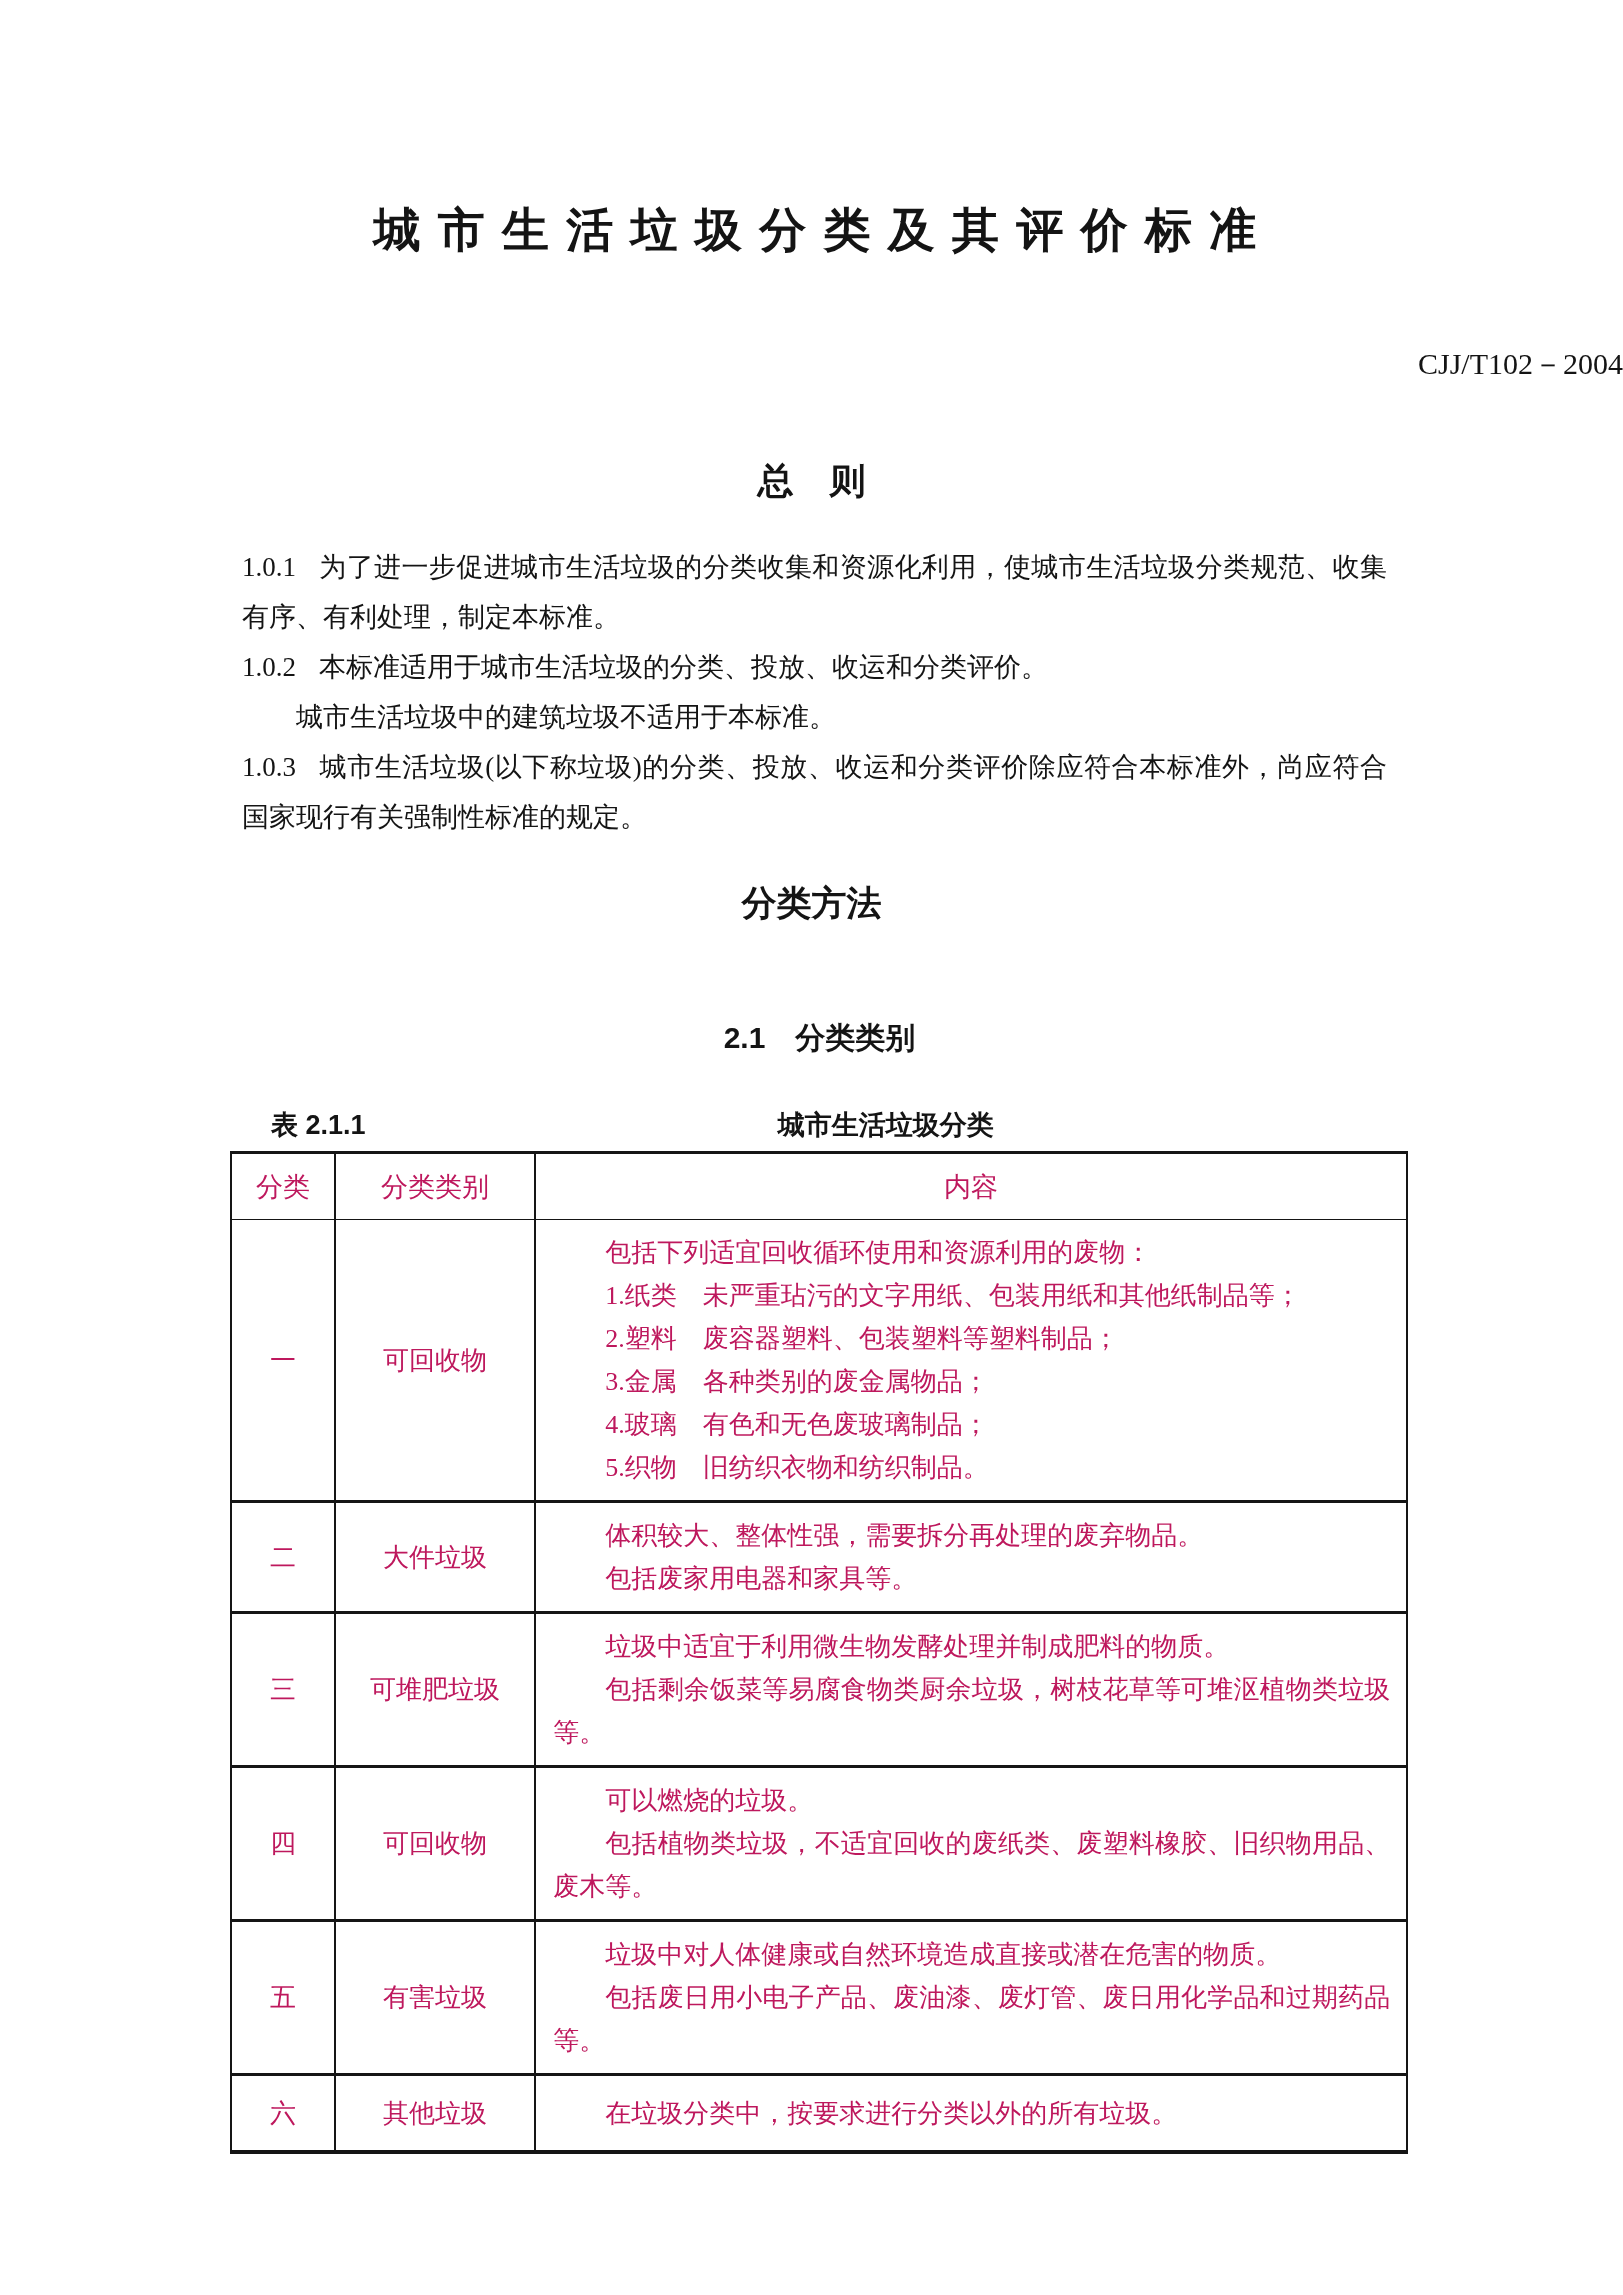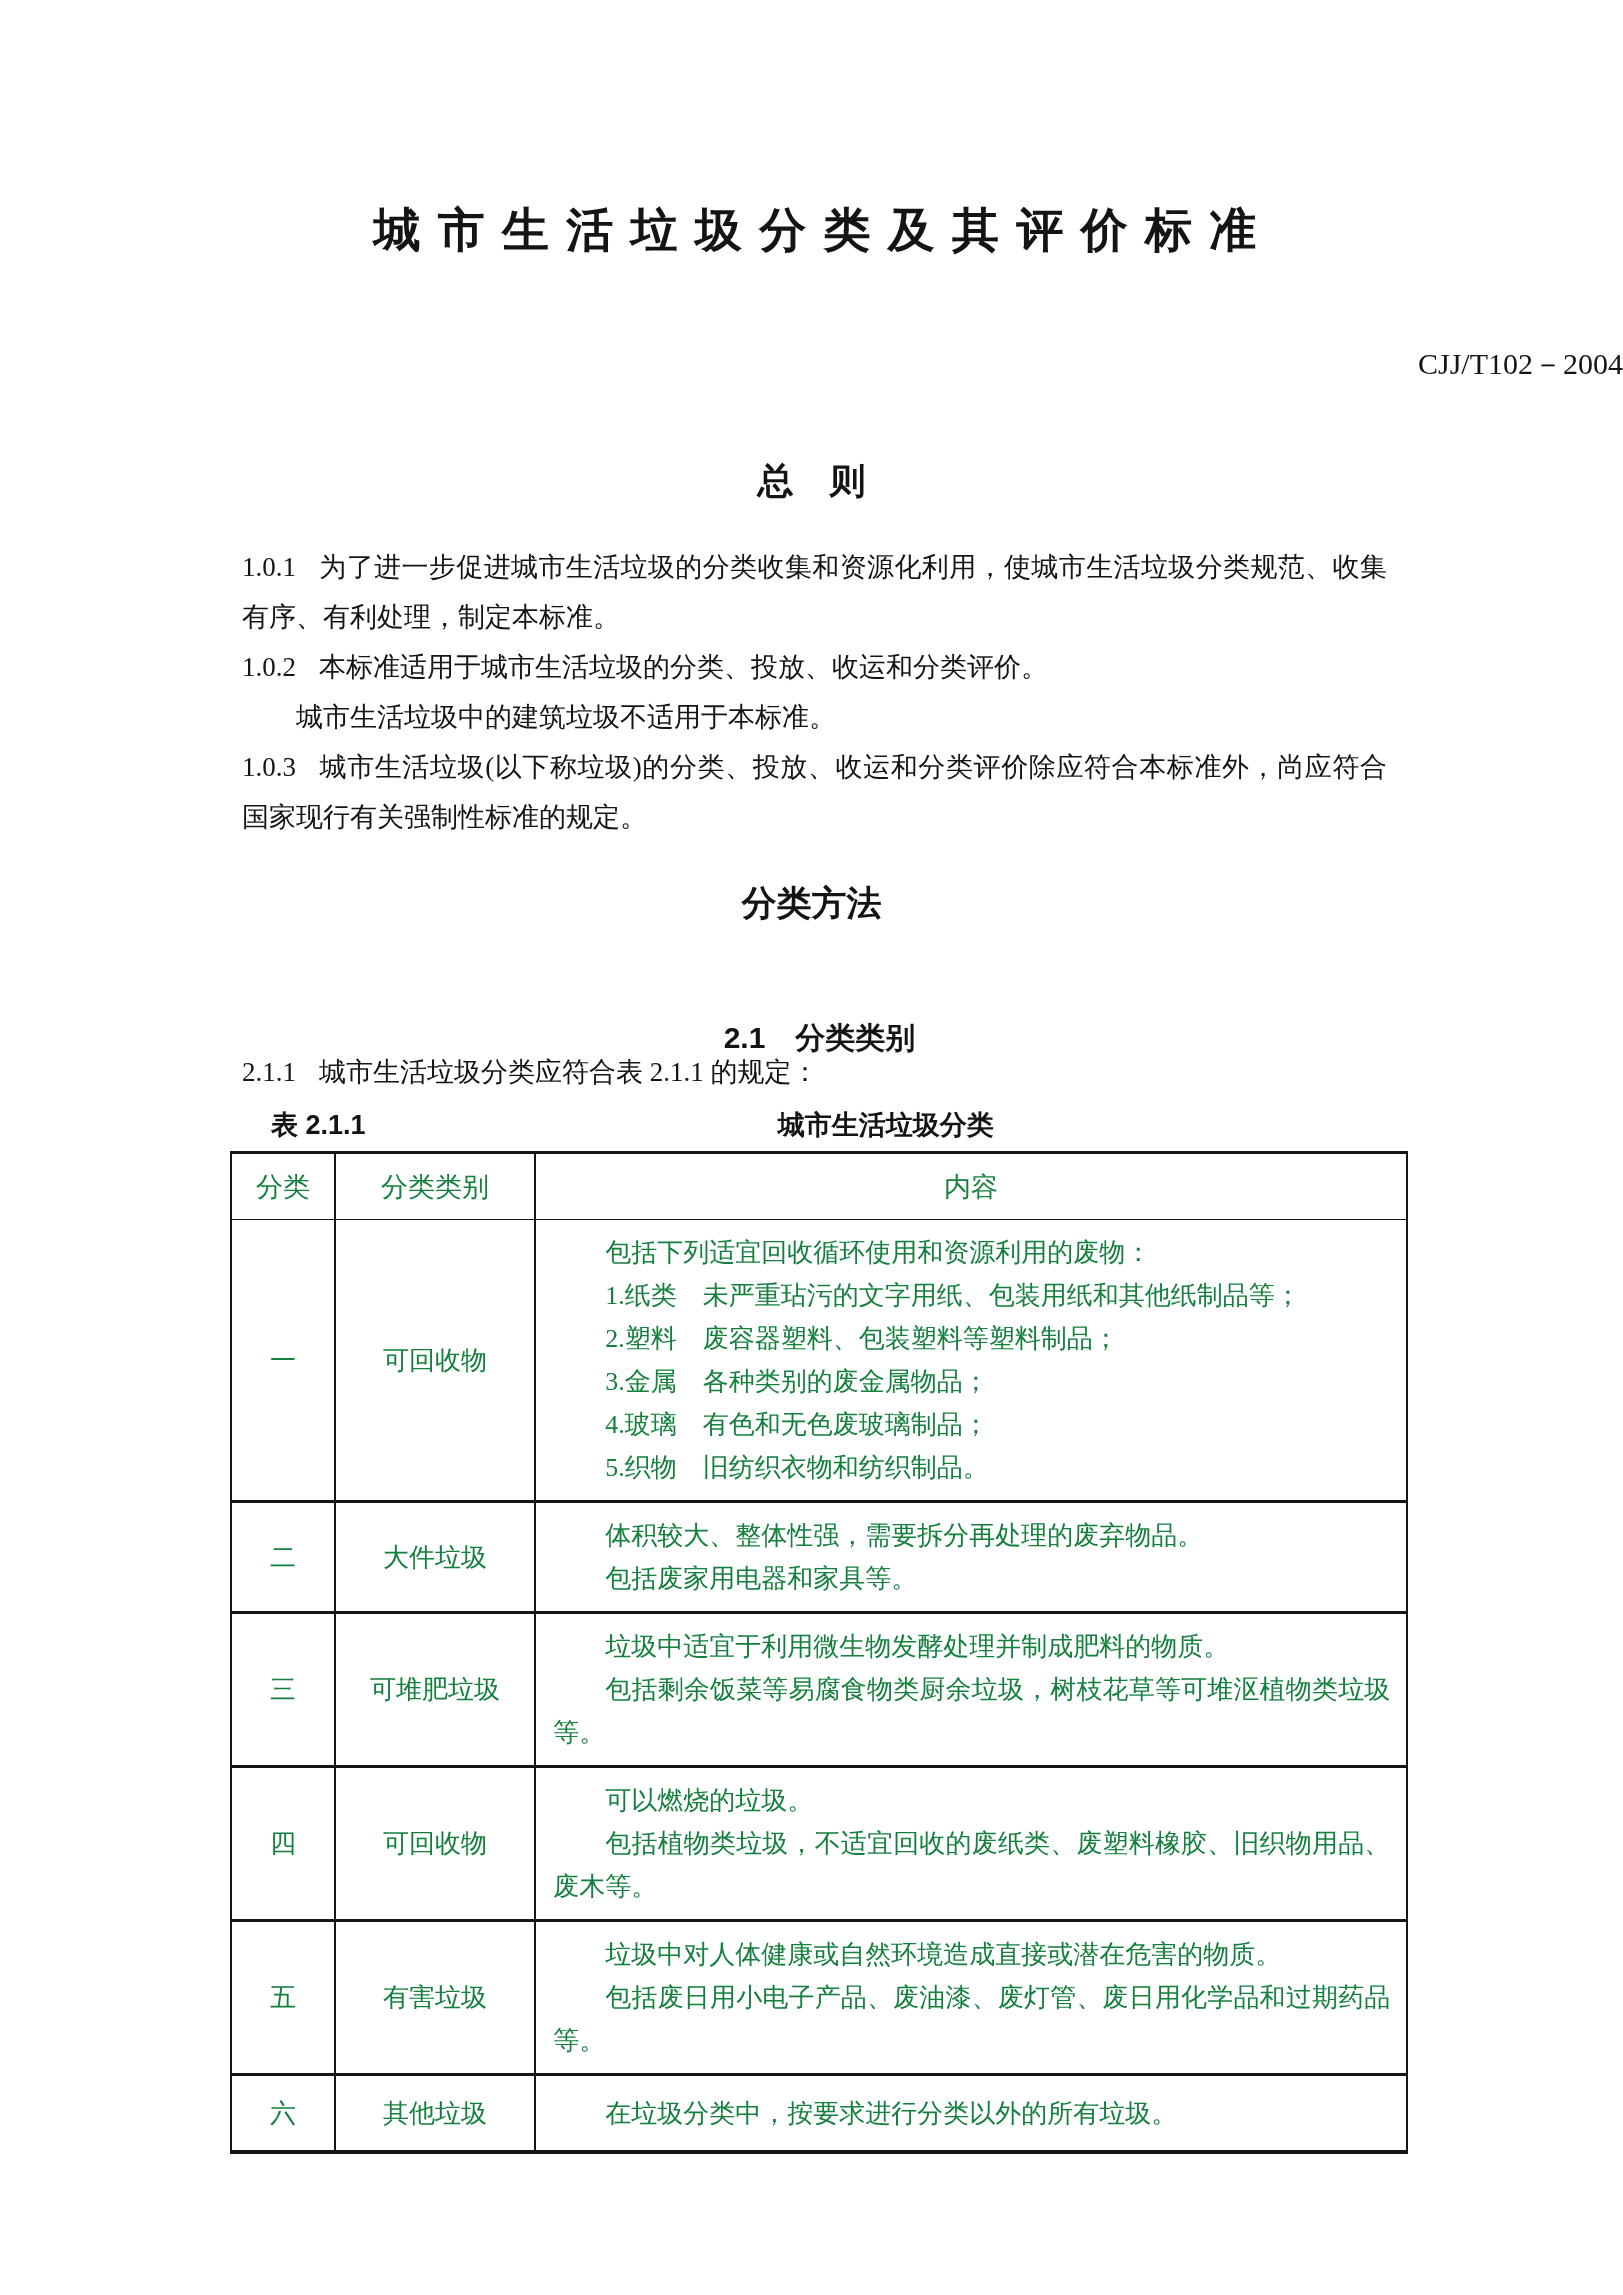--- a/index.html
+++ b/index.html
@@ -52,21 +52,21 @@
     position:absolute;top:1107px;left:230px;width:1176px;
     display:flex;align-items:center;
     font-family:"Liberation Sans","DejaVu Sans",sans-serif;
     font-size:27px;font-weight:bold;
   }
   .cap-label{padding-left:41px;}
   .cap-title{flex:1;text-align:center;}
   table.cls{
     position:absolute;top:1151px;left:230px;
     width:1176px;border-collapse:collapse;table-layout:fixed;
-    font-size:26px;color:#15803d;
+    font-size:26px;color:#be185d;
   }
   table.cls col.c1{width:104px;}
   table.cls col.c2{width:200px;}
   table.cls col.c3{width:872px;}
   table.cls th{
     border:2.4px solid #151515;border-top:3.9px solid #151515;border-bottom:1.6px solid #151515;
     font-weight:normal;height:63px;text-align:center;vertical-align:middle;
     font-size:27px;
   }
   table.cls td{
@@ -96,21 +96,20 @@
     <p><span class="clause-num">1.0.1</span><span>为了进一步促进城市生活垃圾的分类收集和资源化利用，使城市生活垃圾分类规范、收集有序、有利处理，制定本标准。</span></p>
     <p><span class="clause-num">1.0.2</span><span>本标准适用于城市生活垃圾的分类、投放、收运和分类评价。</span></p>
     <p class="sub-note">城市生活垃圾中的建筑垃圾不适用于本标准。</p>
     <p><span class="clause-num">1.0.3</span><span>城市生活垃圾(以下称垃圾)的分类、投放、收运和分类评价除应符合本标准外，尚应符合国家现行有关强制性标准的规定。</span></p>
   </div>
 
   <h2 class="ch2-heading">分类方法</h2>
 
   <h3 class="sec-heading">2.1　分类类别</h3>
 
-  <p class="clause-211"><span class="clause-num">2.1.1</span><span>城市生活垃圾分类应符合表 2.1.1 的规定：</span></p>
 
   <div class="table-caption">
     <span class="cap-label">表 2.1.1</span>
     <span class="cap-title">城市生活垃圾分类</span>
   </div>
 
   <table class="cls">
     <colgroup>
         <col class="c1">
         <col class="c2">

